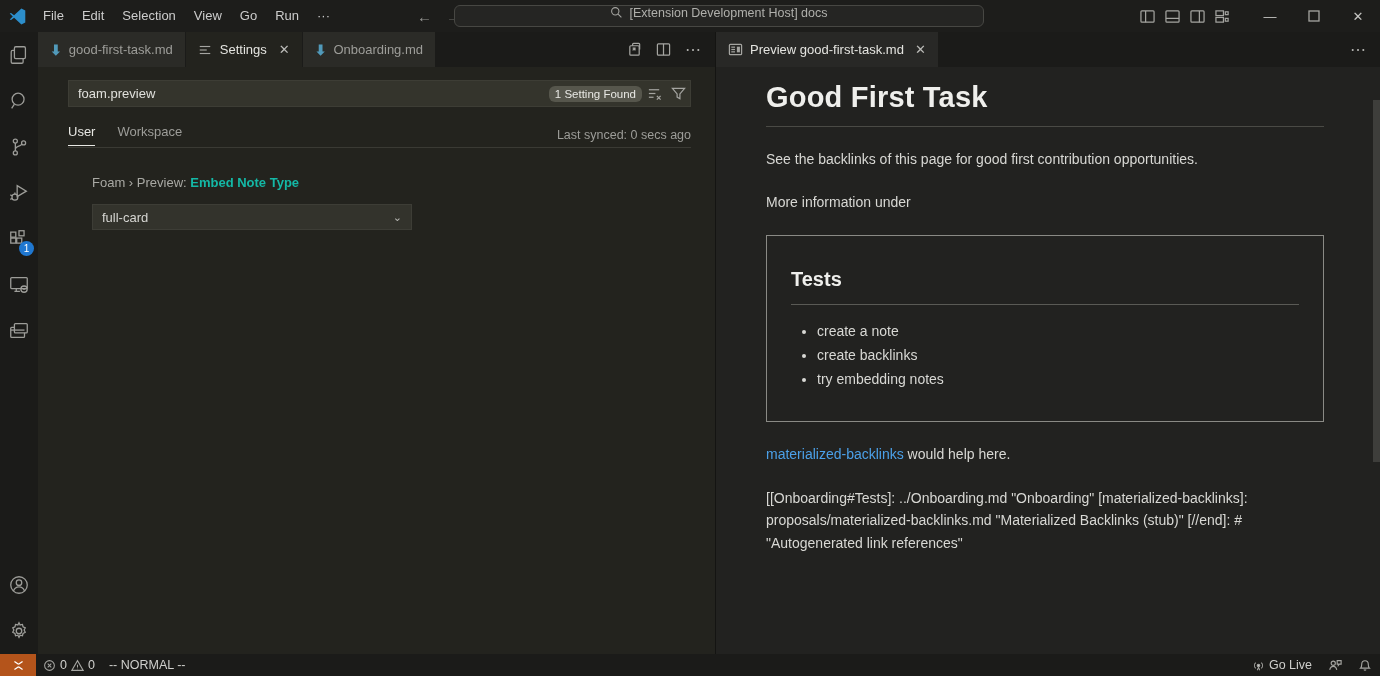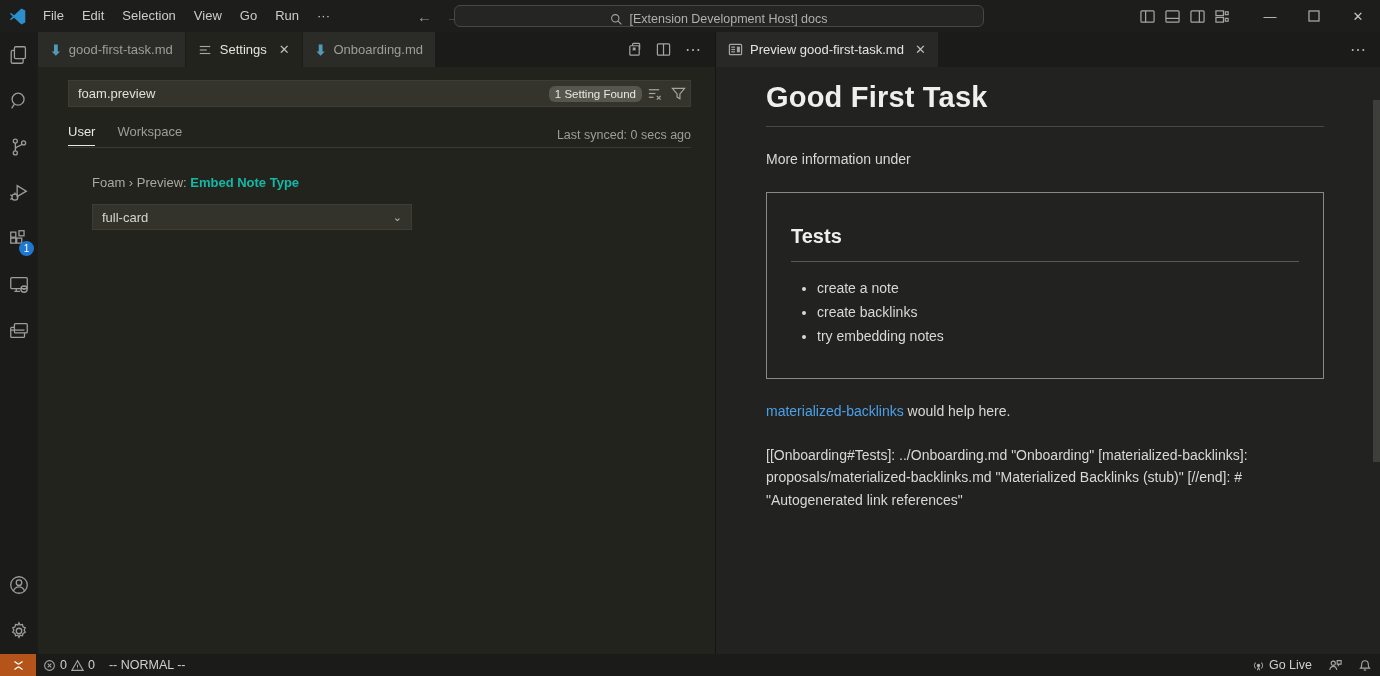--- a/index.html
+++ b/index.html
@@ -8,21 +8,21 @@
 
   
   .titlebar { position:absolute; top:0; left:0; width:1380px; height:32px;
     background:#1d1d1b; display:flex; align-items:center; color:#cccccc; font-size:13px; }
   .vscode-logo { width:34px; display:flex; justify-content:center; align-items:center; }
   .menu-item { padding:0 9px; height:22px; line-height:22px; border-radius:4px; cursor:default; }
   .nav-arrows { display:flex; gap:14px; margin-left:78px; color:#9a9a97; font-size:15px; }
   .nav-arrows .fwd { color:#6a6a67; }
   .cmd-center { position:absolute; left:454px; top:5px; width:530px; height:22px;
     background:#252523; border:1px solid #474743; border-radius:6px; color:#b0b0ac;
-    display:flex; align-items:flex-end; justify-content:center; font-size:12.5px; gap:6px; }
+    display:flex; align-items:flex-start; justify-content:center; font-size:12.5px; gap:6px; }
   .win-controls { position:absolute; right:0; top:0; height:32px; display:flex; align-items:center; }
   .layout-icons { display:flex; gap:10px; margin-right:18px; }
   .win-btn { width:44px; height:32px; display:flex; align-items:center; justify-content:center; color:#c5c5c2; }
   svg.ic { stroke:#a5a5a1; fill:none; stroke-width:1.3; }
 
   
   .activitybar { position:absolute; top:32px; left:0; width:38px; bottom:22px; background:#1b1b19;
     display:flex; flex-direction:column; align-items:center; }
   .ab-item { width:38px; height:46px; display:flex; align-items:center; justify-content:center; position:relative; }
   .ab-item svg { stroke:#9d9d99; fill:none; stroke-width:1.4; }
@@ -296,20 +296,21 @@
         <span class="close">✕</span>
       </div>
       <div class="editor-actions">
         <span>⋯</span>
       </div>
     </div>
 
     <div class="preview">
       <div class="preview-inner">
         <div class="pv-h1">Good First Task</div>
+        <p class="pv-p">See the backlinks of this page for good first contribution opportunities.</p>
         <p class="pv-p">More information under</p>
         <div class="note-card">
           <div class="pv-h2">Tests</div>
           <ul>
             <li>create a note</li>
             <li>create backlinks</li>
             <li>try embedding notes</li>
           </ul>
         </div>
         <p class="pv-p"><span class="pv-link">materialized-backlinks</span><span> would help here.</span></p>

